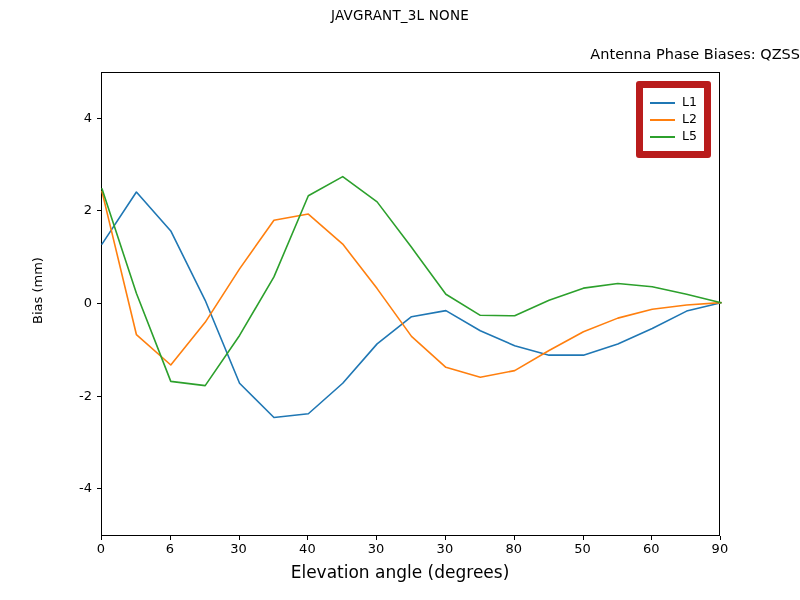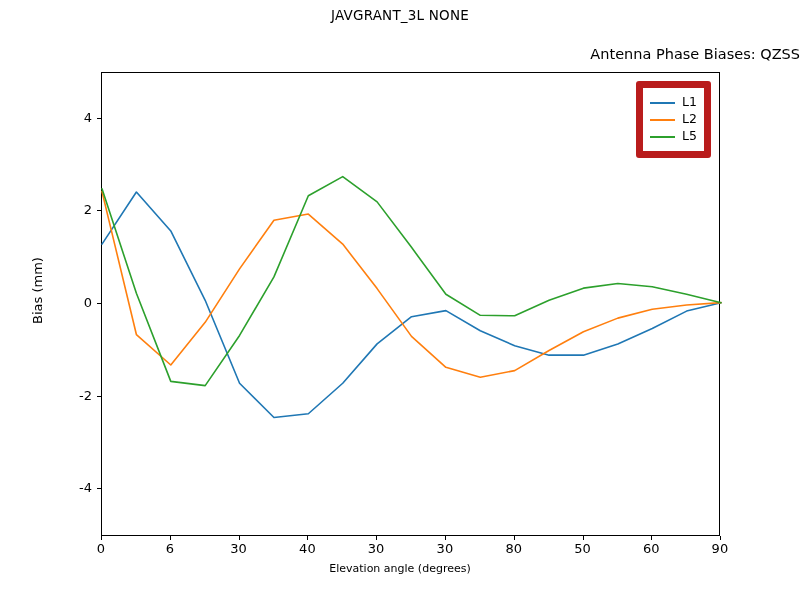--- a/index.html
+++ b/index.html
@@ -57,21 +57,21 @@
     width: 619px;
     height: 464px;
     overflow: visible;
   }
   .xlabel {
     position: absolute;
     left: 0;
     top: 562px;
     width: 800px;
     text-align: center;
-    font-size: 11px;
+    font-size: 17px;
   }
   .ylabel {
     position: absolute;
     left: -163px;
     top: 283px;
     width: 400px;
     text-align: center;
     font-size: 13px;
     transform: rotate(-90deg);
     transform-origin: center center;

